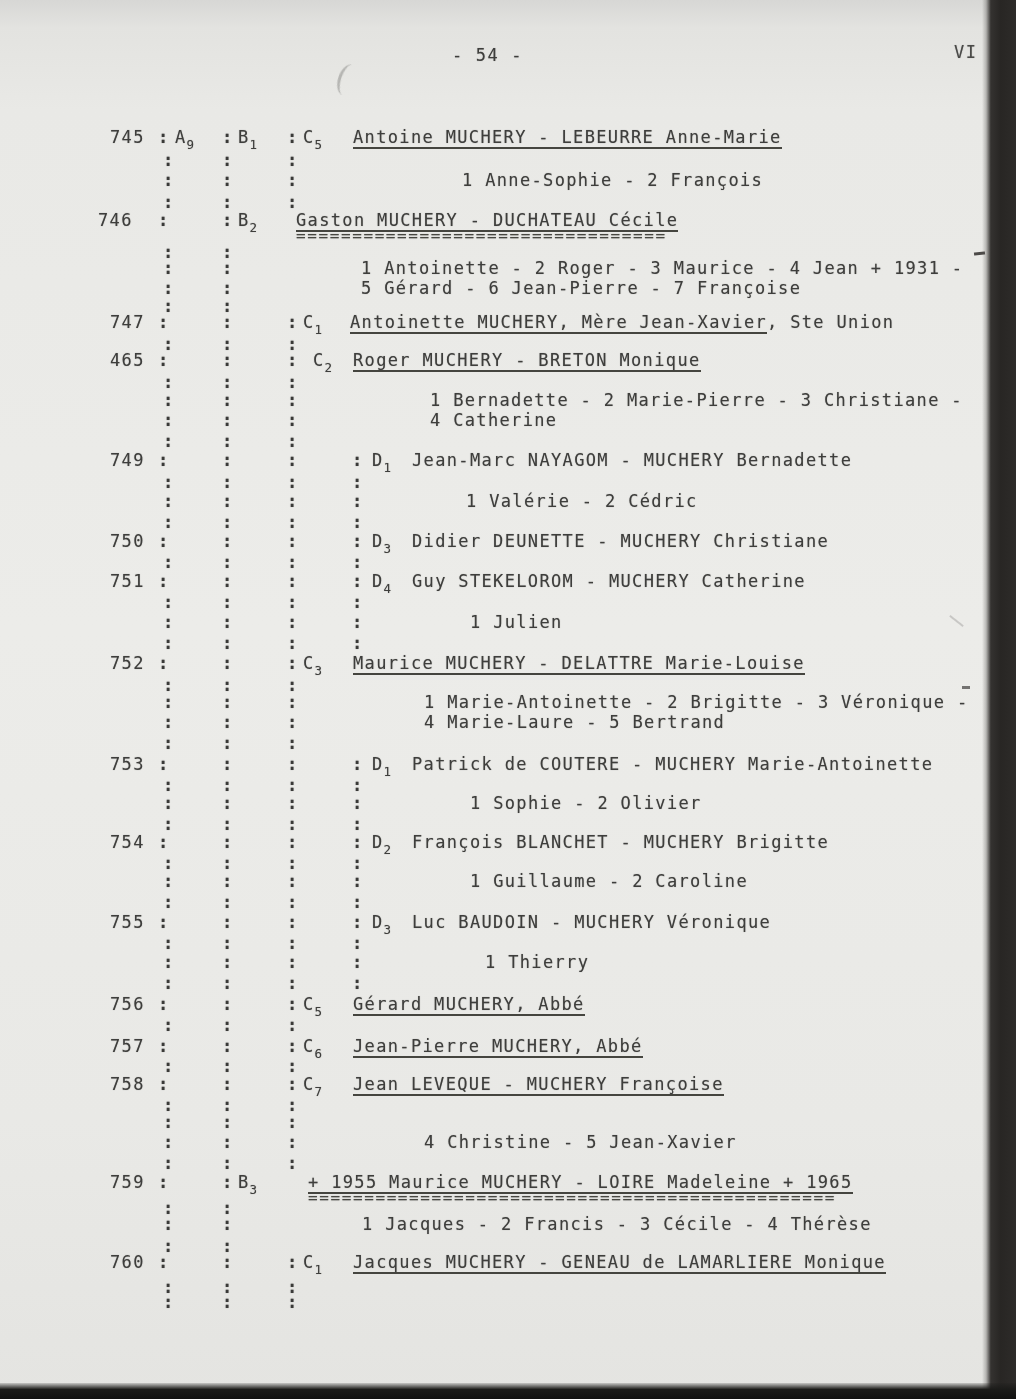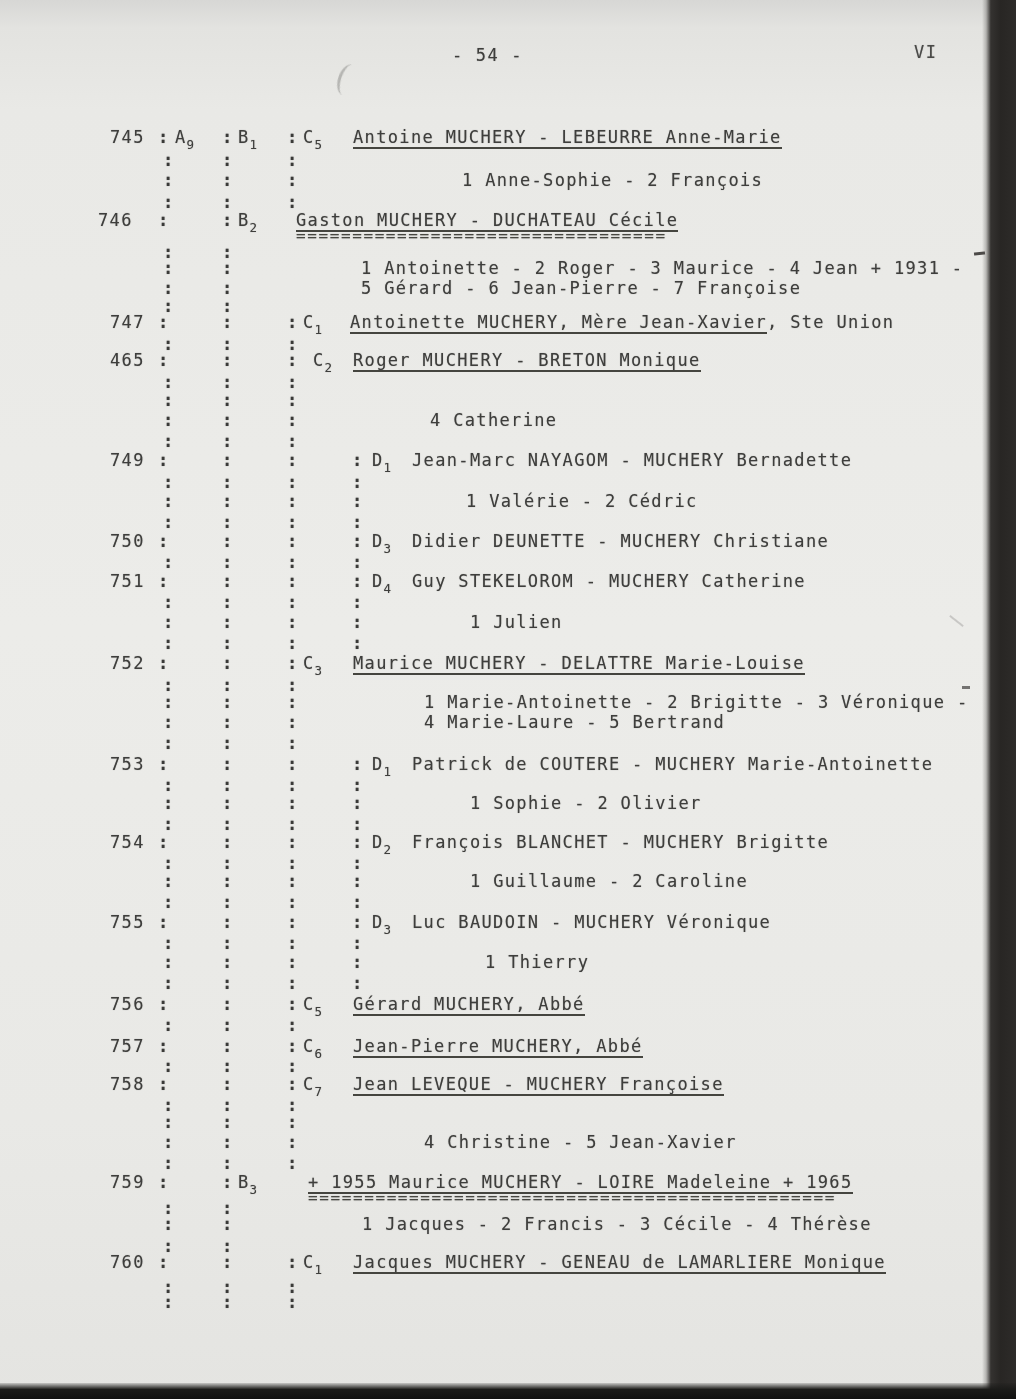--- a/index.html
+++ b/index.html
@@ -17,21 +17,21 @@
     font-size:17px;line-height:20px;
     letter-spacing:1.35px;white-space:pre;
     text-shadow:0 0 1px rgba(62,62,60,.45);
   }
   .dot{font-weight:bold;color:#3a3a38;}
   .u{border-bottom:2px solid #45453f;}
   .eq{font-size:16px;letter-spacing:1.6px;color:#474741;}
   .sub{display:inline-block;font-size:12.5px;position:relative;top:6px;letter-spacing:1.35px;}
   .hdr{position:absolute;font-size:17px;letter-spacing:1.6px;line-height:20px;text-shadow:0 0 1px rgba(62,62,60,.45);}
   .pageno{left:452px;top:45px;}
-  .section{left:914px;top:42px;color:#4a4a48;}
+  .section{left:954px;top:42px;color:#4a4a48;}
   .edge-right{
     position:absolute;top:0;right:0;width:34px;height:100%;
     background:linear-gradient(90deg,rgba(110,108,105,0) 0%,rgba(90,88,85,.35) 12%,#343230 26%,#282624 55%,#2d2b29 100%);
   }
   .edge-bottom{
     position:absolute;left:0;bottom:0;width:100%;height:16px;
     background:linear-gradient(180deg,rgba(25,25,23,.15) 0,#1b1b19 40%,#111110 100%);
   }
   .smudge-f{
     position:absolute;left:338px;top:64px;width:16px;height:32px;
@@ -129,20 +129,21 @@
       </div>
       <div class="line" style="top: 372px;">
         <span class="seg dot" style="left: 163px;">:</span>
         <span class="seg dot" style="left: 222px;">:</span>
         <span class="seg dot" style="left: 287px;">:</span>
       </div>
       <div class="line" style="top: 390px;">
         <span class="seg dot" style="left: 163px;">:</span>
         <span class="seg dot" style="left: 222px;">:</span>
         <span class="seg dot" style="left: 287px;">:</span>
+        <span class="seg" style="left: 430px;">1 Bernadette - 2 Marie-Pierre - 3 Christiane -</span>
       </div>
       <div class="line" style="top: 410px;">
         <span class="seg dot" style="left: 163px;">:</span>
         <span class="seg dot" style="left: 222px;">:</span>
         <span class="seg dot" style="left: 287px;">:</span>
         <span class="seg" style="left: 430px;">4 Catherine</span>
       </div>
       <div class="line" style="top: 431px;">
         <span class="seg dot" style="left: 163px;">:</span>
         <span class="seg dot" style="left: 222px;">:</span>

